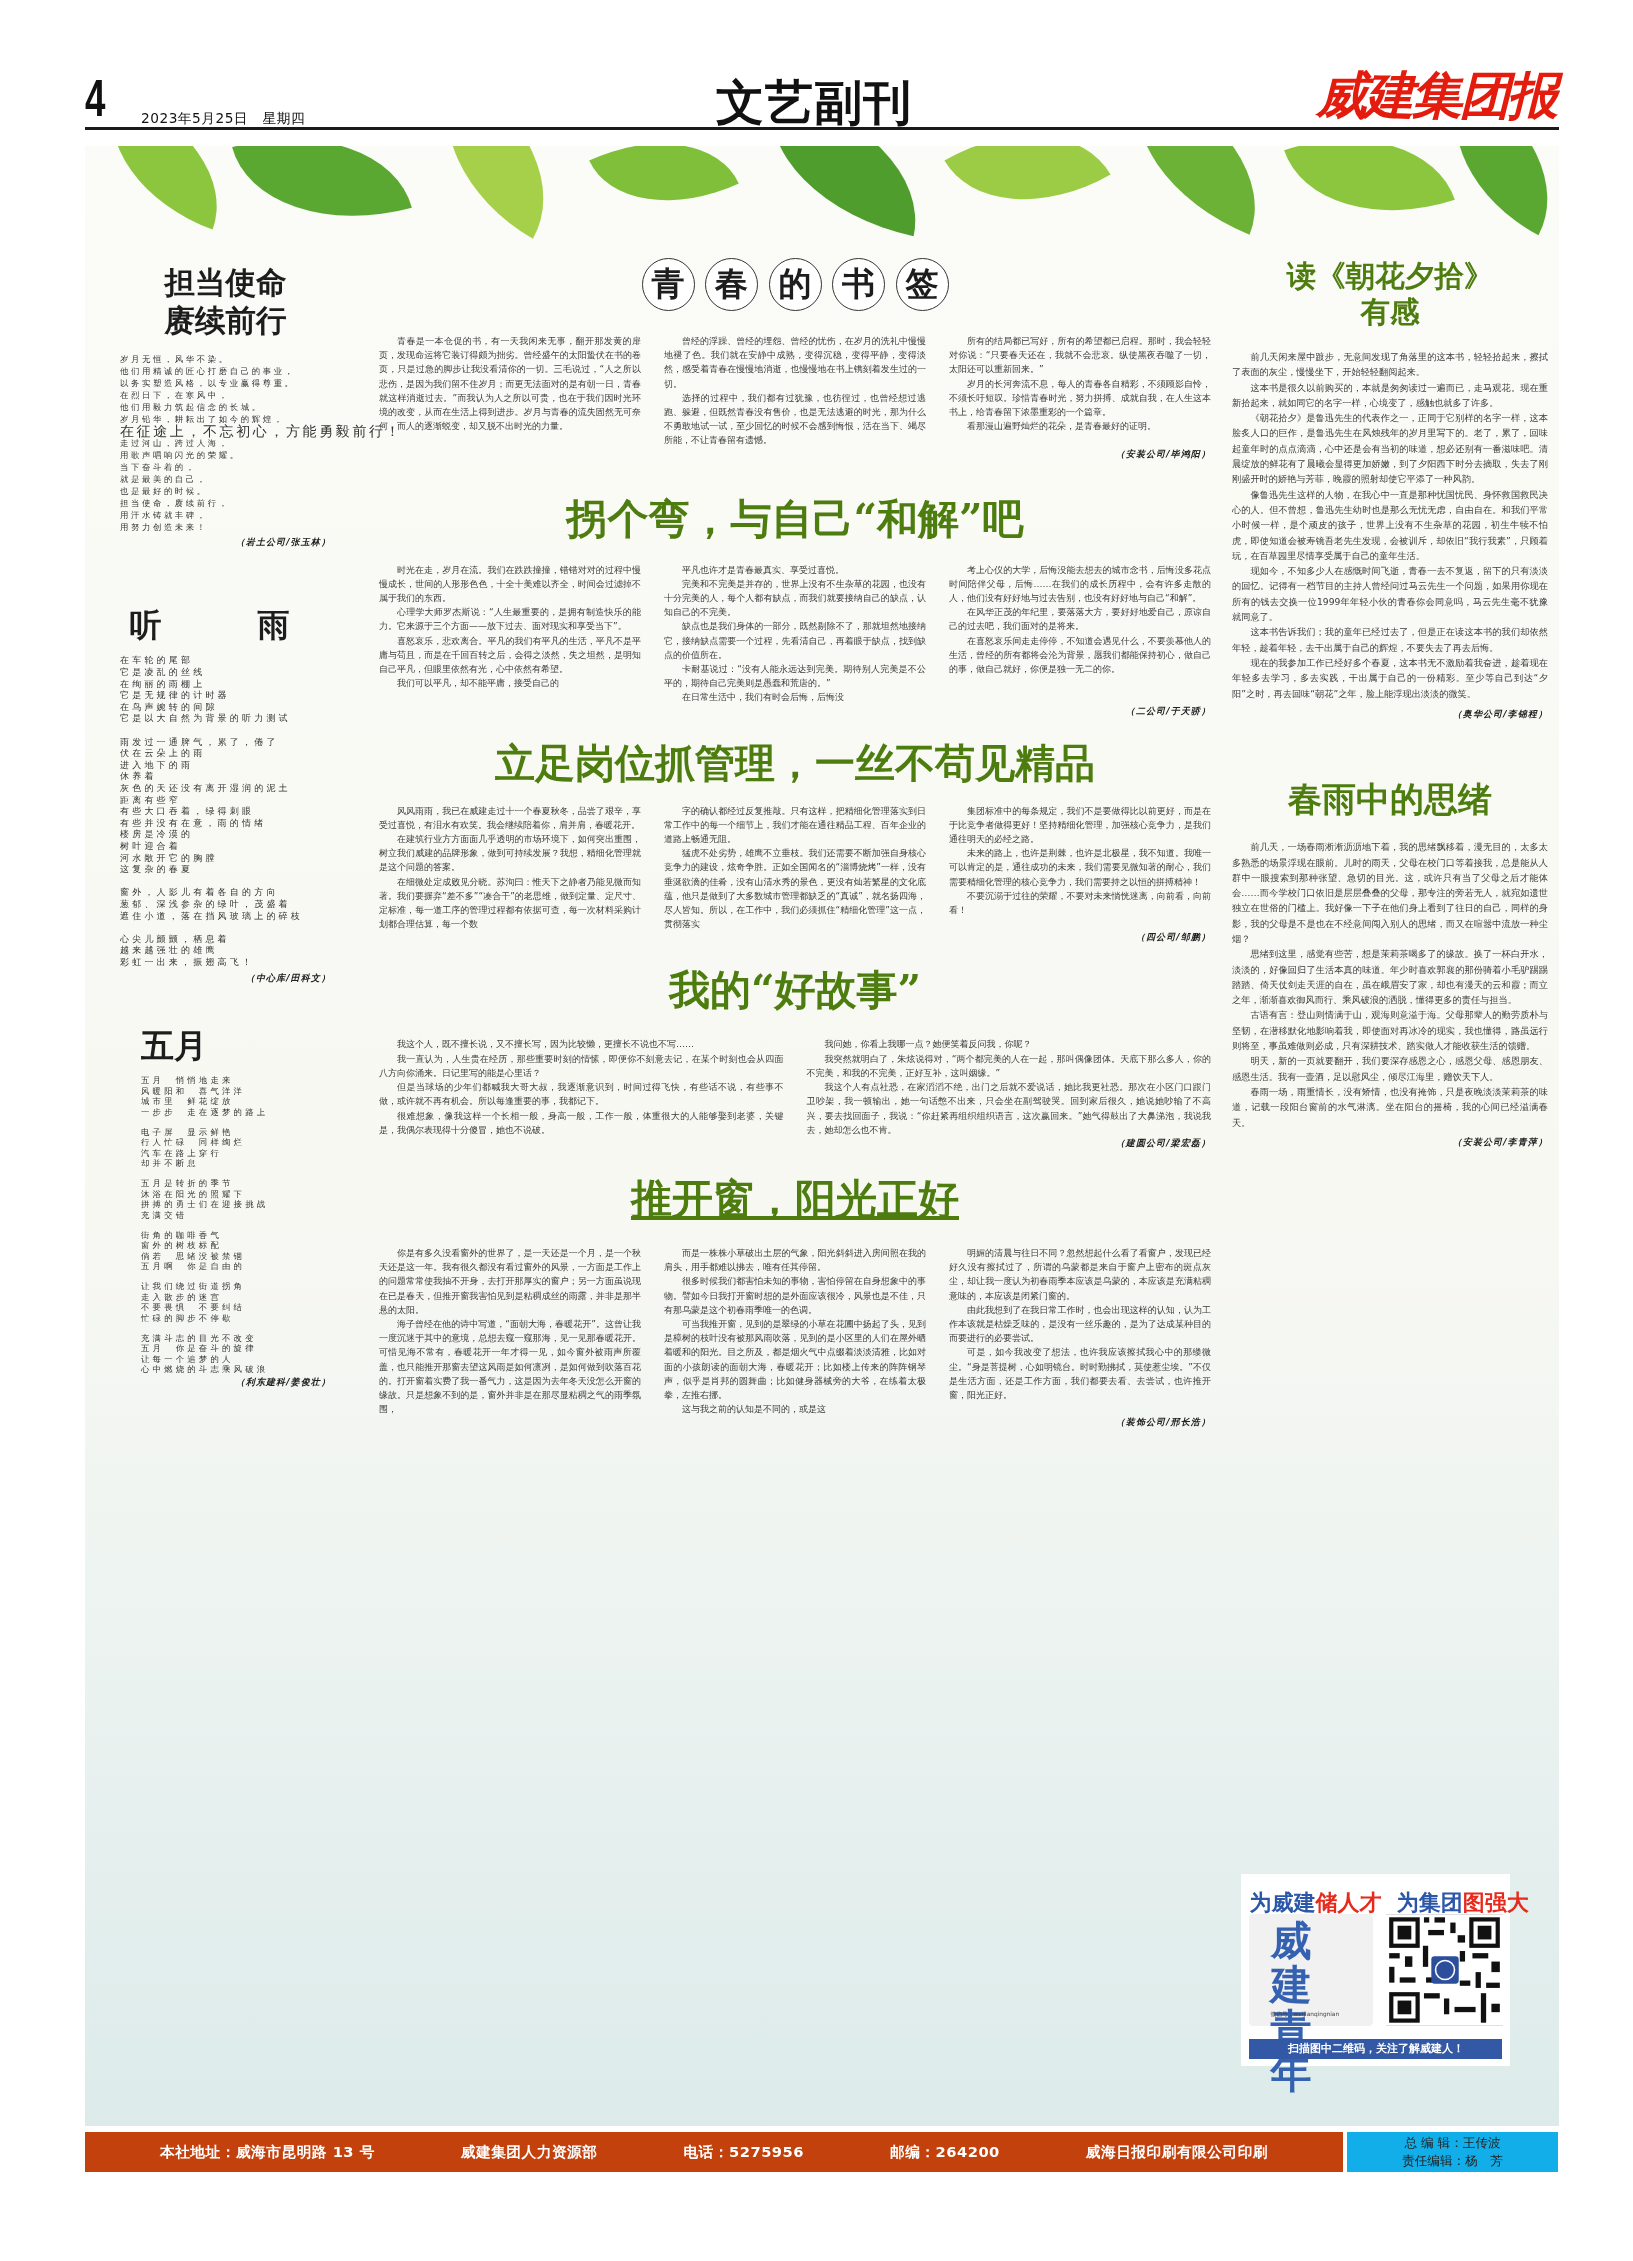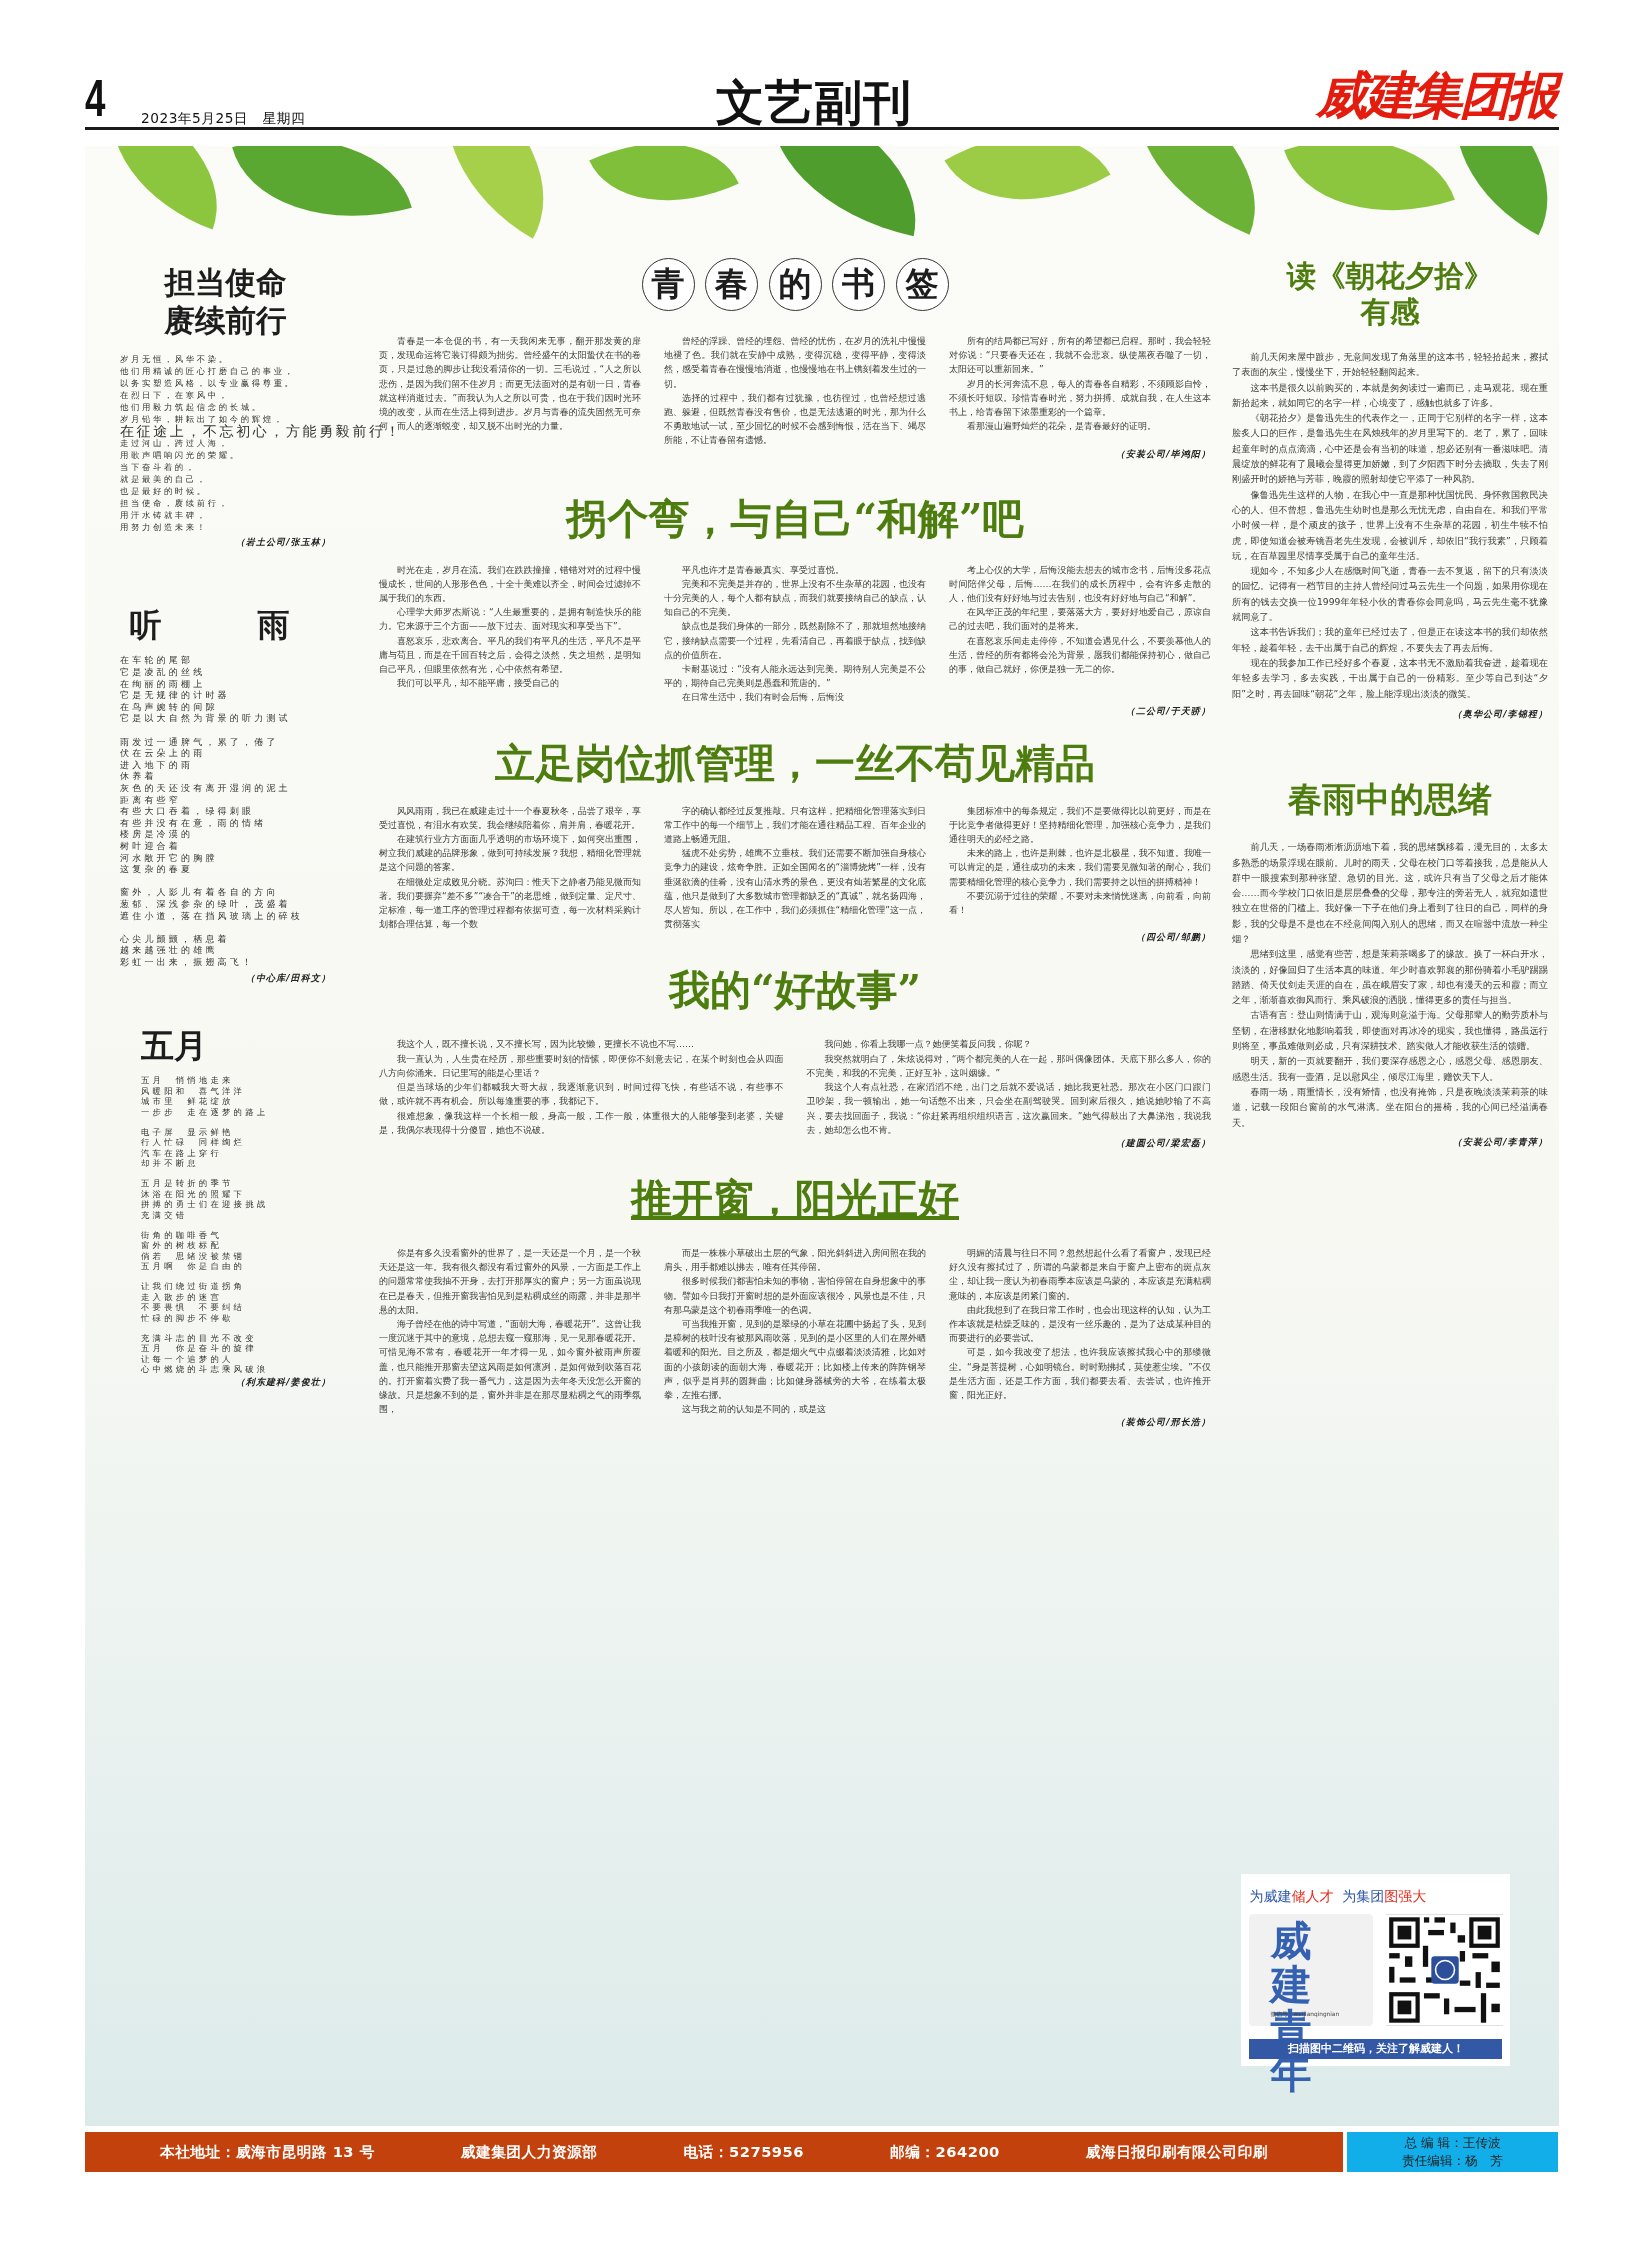--- a/index.html
+++ b/index.html
@@ -25,21 +25,21 @@
   .byline{font-size:9px;font-weight:bold;text-align:right;letter-spacing:1.1px;color:#222;font-style:italic;}
   .art-title{font-family:"DejaVu Serif",serif;font-weight:bold;color:#4d7c0f;text-align:center;white-space:nowrap;}
   .cols{display:flex;gap:23px;}
   .col{flex:1;}
   .para{font-size:9px;line-height:14.2px;text-indent:2em;margin:0;color:#3a3a3a;text-align:justify;}
   .bookmark-title{display:flex;justify-content:center;gap:10.5px;}
   .bm-char{width:51px;height:51px;border:1.6px solid #333;border-radius:50%;display:flex;align-items:center;justify-content:center;font-size:33px;font-family:"DejaVu Serif",serif;font-weight:bold;color:#1d1d1d;background:#fff;}
   .rpara{font-size:9.2px;line-height:15.3px;text-indent:2em;margin:0;color:#3a3a3a;text-align:justify;}
   
   .ad{left:1241px;top:1874px;width:269px;height:192px;background:#fff;}
-  .ad-slogan{position:absolute;left:8.4px;top:13.7px;font-size:14px;font-weight:normal;white-space:nowrap;text-align:right;}
+  .ad-slogan{position:absolute;left:8.4px;top:13.7px;font-size:22px;font-weight:bold;white-space:nowrap;text-align:right;}
   .ad-slogan .blue{color:#2c57a8;}
   .ad-slogan .red{color:#e62b1e;}
   .ad-logo-box{position:absolute;left:8.4px;top:40px;width:124px;height:112px;background:#f1f1f1;border-radius:4.2px;}
   .ad-logo-text{position:absolute;left:21px;top:5.3px;font-size:41px;line-height:44px;font-weight:bold;color:#3461b0;letter-spacing:3.2px;width:84px;}
   .ad-wechat{position:absolute;left:21px;top:96px;font-size:5.8px;color:#444;}
   .ad-qr{position:absolute;left:145px;top:40px;width:117px;height:112px;background:#111;}
   .ad-banner{position:absolute;left:8.4px;top:165px;width:253px;height:20px;background:#3258a6;color:#fff;font-size:11px;font-weight:bold;text-align:center;line-height:20px;}
   
   .footer{left:85px;top:2132px;width:1258px;height:40px;background:#c2410c;display:flex;align-items:center;justify-content:space-around;padding:0 32px;box-sizing:border-box;}
   .footer span{color:#fff;font-weight:bold;font-size:14.7px;white-space:nowrap;letter-spacing:0.5px;}

